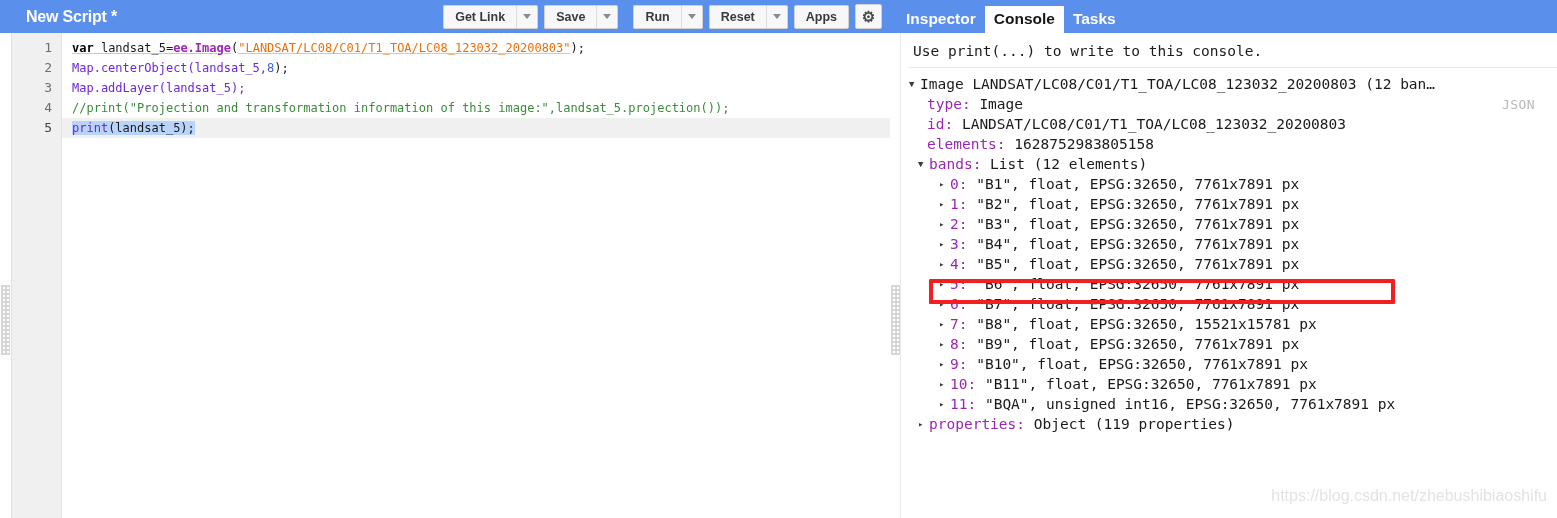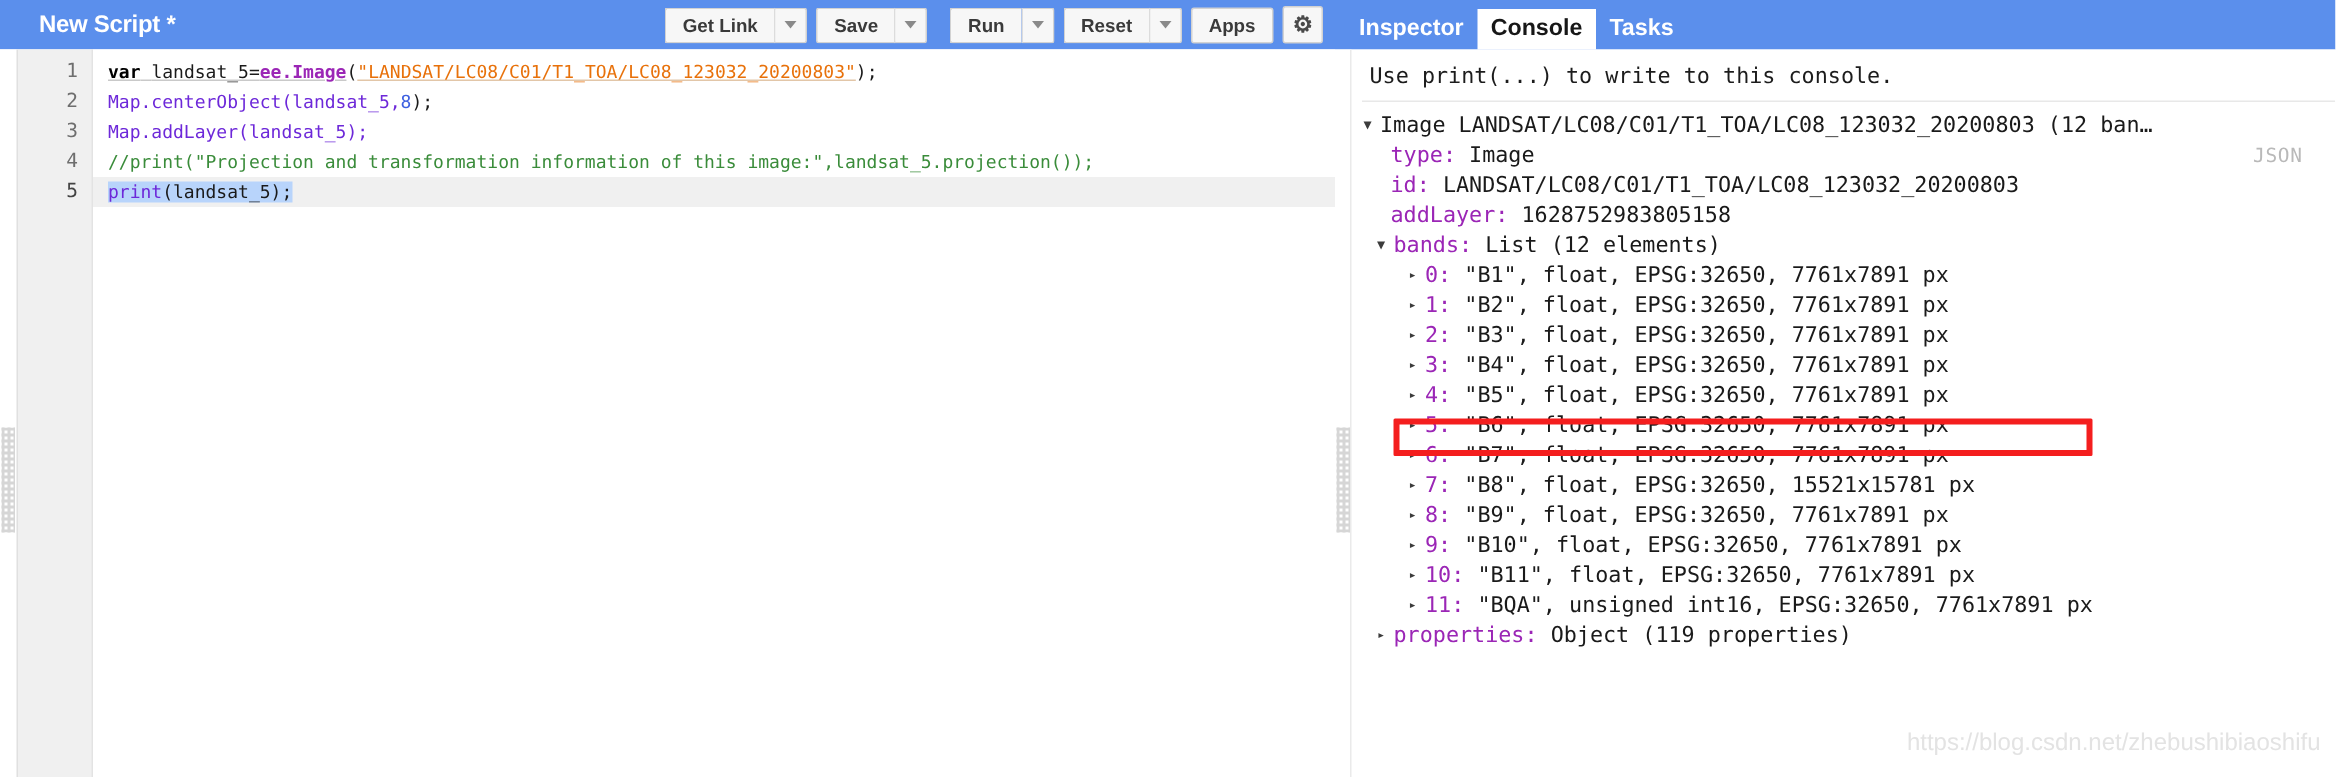--- a/index.html
+++ b/index.html
@@ -400,21 +400,21 @@
         <div class="json-link">JSON</div>
 
         <div class="obj-root">
 
           <div class="row ind0"><span class="arrow-down">▼</span><span class="val">Image LANDSAT/LC08/C01/T1_TOA/LC08_123032_20200803 (12 ban…</span></div>
 
           <div class="row ind1"><span class="key">type:</span><span class="val"> Image</span></div>
 
           <div class="row ind1"><span class="key">id:</span><span class="val"> LANDSAT/LC08/C01/T1_TOA/LC08_123032_20200803</span></div>
 
-          <div class="row ind1"><span class="key">addLayer:</span><span class="val"> 1628752983805158</span></div>
+          <div class="row ind1"><span class="key">elements:</span><span class="val"> 1628752983805158</span></div>
 
           <div class="row ind1" style="padding-left:17px;"><span class="arrow-down">▼</span><span class="key">bands:</span><span class="val"> List (12 elements)</span></div>
 
           <div class="row ind2"><span class="arrow-right">▸</span><span class="key">0:</span><span class="val"> "B1", float, EPSG:32650, 7761x7891 px</span></div>
 
           <div class="row ind2"><span class="arrow-right">▸</span><span class="key">1:</span><span class="val"> "B2", float, EPSG:32650, 7761x7891 px</span></div>
 
           <div class="row ind2"><span class="arrow-right">▸</span><span class="key">2:</span><span class="val"> "B3", float, EPSG:32650, 7761x7891 px</span></div>
 
           <div class="row ind2"><span class="arrow-right">▸</span><span class="key">3:</span><span class="val"> "B4", float, EPSG:32650, 7761x7891 px</span></div>

